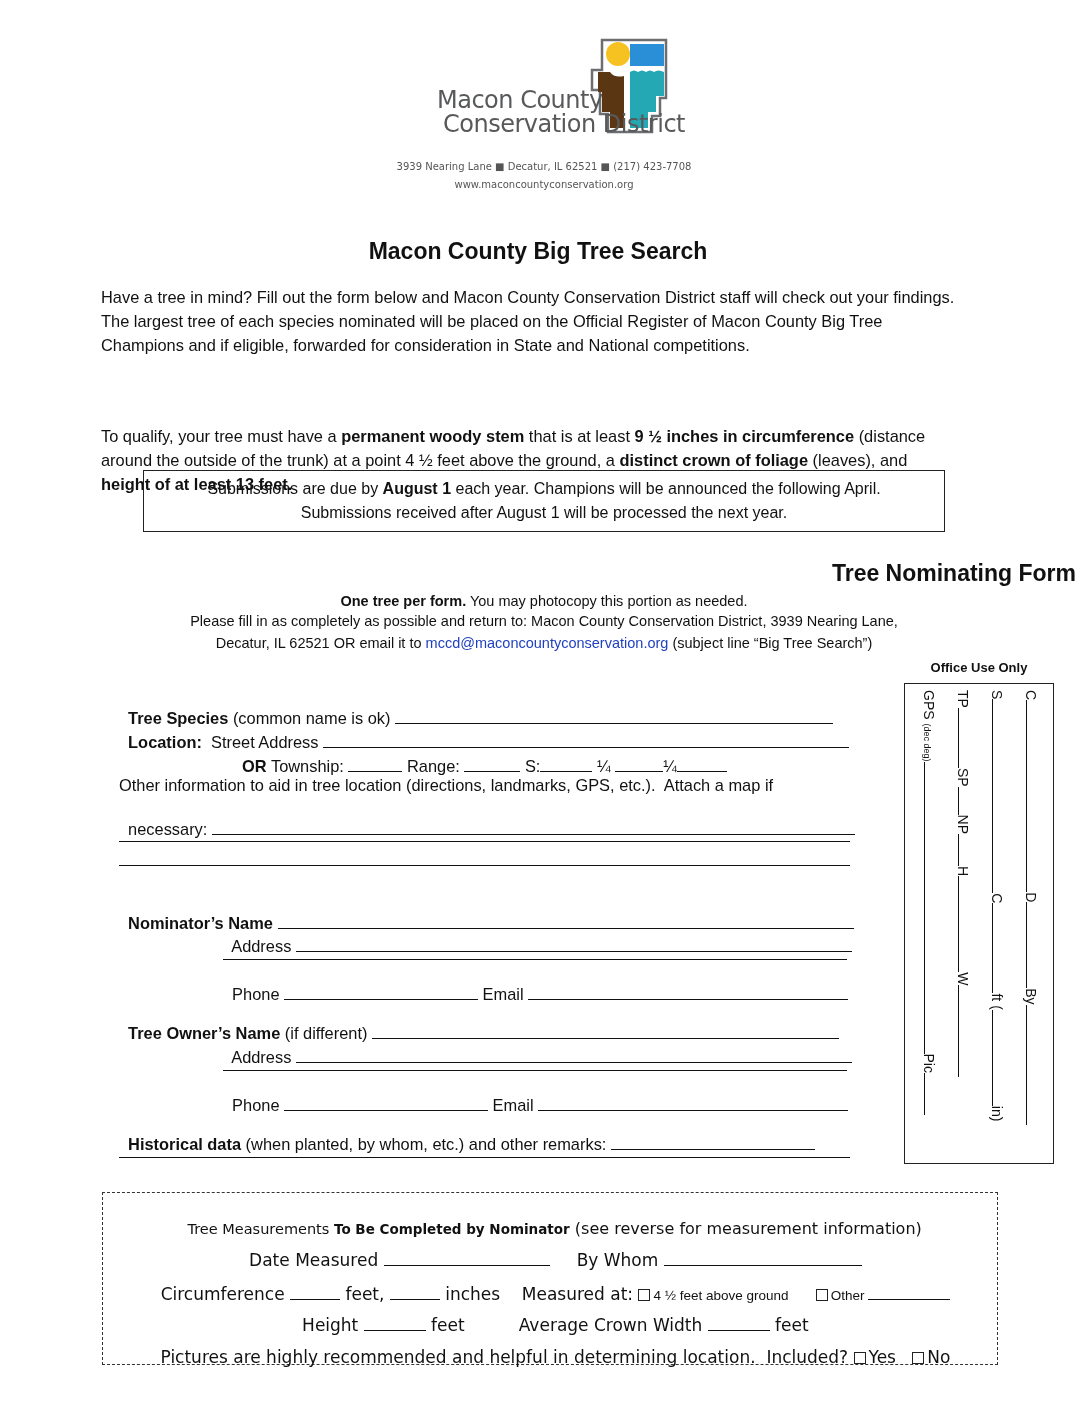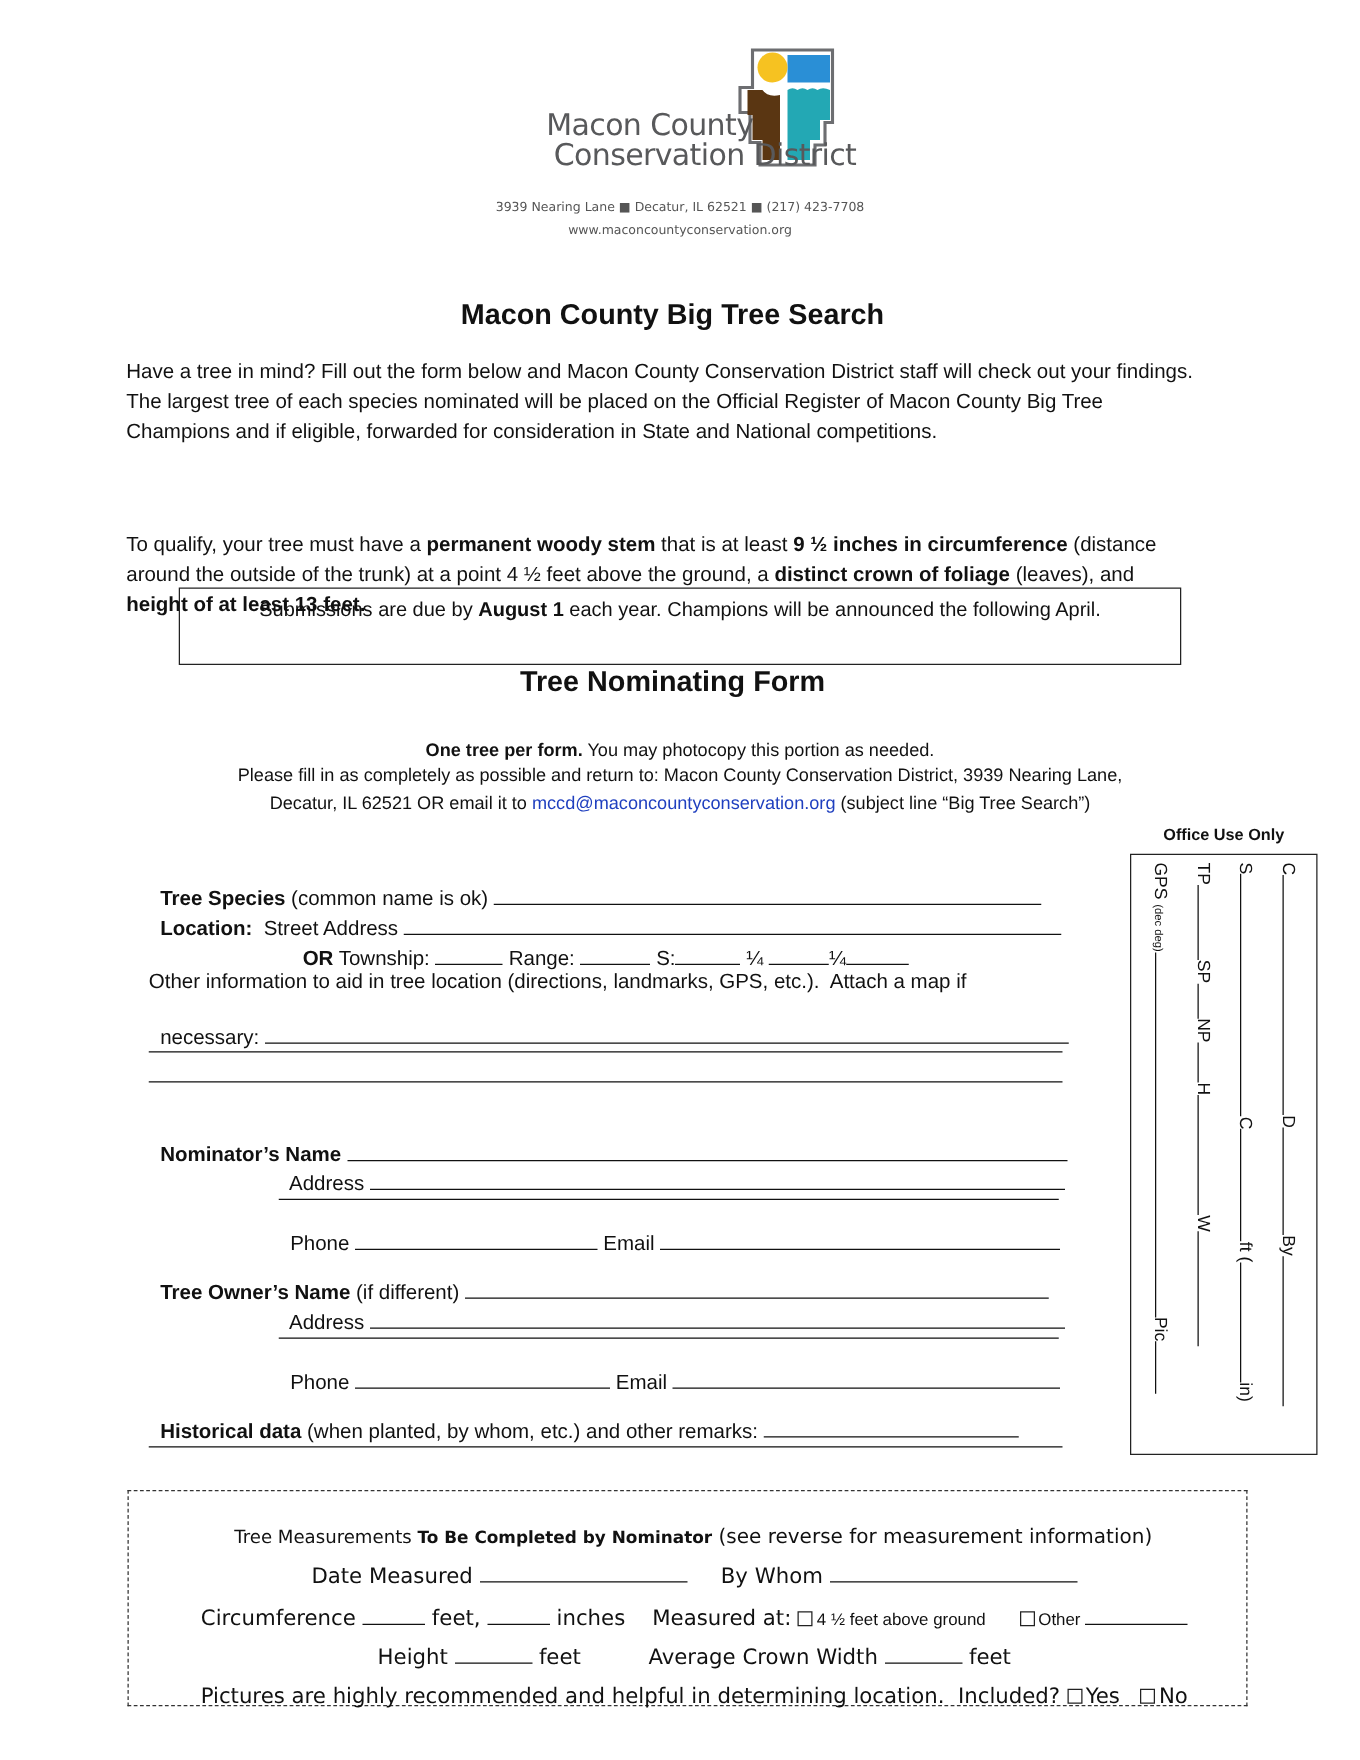--- a/index.html
+++ b/index.html
@@ -43,23 +43,24 @@
 <div class="abs logo-text" style="left:443px; top:110px; font-size:24px;">Conservation District</div>
 <div class="abs addr" style="top:161px;">3939 Nearing Lane ■ Decatur, IL 62521 ■ (217) 423-7708</div>
 <div class="abs addr" style="top:179px;">www.maconcountyconservation.org</div>
 
 <div class="abs title" style="top:238px;">Macon County Big Tree Search</div>
 <div class="abs para" style="top:285px;">Have a tree in mind?  Fill out the form below and Macon County Conservation District staff will check out your findings.  The largest tree of each species nominated will be placed on the Official Register of Macon County Big Tree Champions and if eligible, forwarded for consideration in State and National competitions.</div>
 <div class="abs para" id="qualify" style="top:380px;margin-top:44px;"><span>To qualify, your tree must have a </span><b>permanent woody stem</b><span> that is at least </span><b>9 ½ inches in circumference</b><span> (distance around the outside of the trunk) at a point 4 ½ feet above the ground, a </span><b>distinct crown of foliage</b><span> (leaves), and </span><b>height of at least 13 feet.</b></div>
 
 <div class="abs subbox">
   <div><span>Submissions are due by </span><b>August 1</b><span> each year.  Champions will be announced the following April.</span></div>
+  <div>Submissions received after August 1 will be processed the next year.</div>
 </div>
 
-<div class="abs title" style="top:532px;">Tree Nominating Form</div>
+<div class="abs title" style="top:560px;text-align:right;">Tree Nominating Form</div>
 <div class="abs center-line" style="top:593px;">
   <b>One tree per form.</b><span>  You may photocopy this portion as needed.</span>
 </div>
 <div class="abs center-line" style="top:613px;">Please fill in as completely as possible and return to: Macon County Conservation District, 3939 Nearing Lane,</div>
 <div class="abs center-line" style="top:635px;">
   <span>Decatur, IL 62521 OR email it to </span><span class="link">mccd@maconcountyconservation.org</span><span> (subject line “Big Tree Search”)</span>
 </div>
 
 <div class="abs form-row" style="top:689px;text-align:center;">
   <b>Tree Species</b><span> (common name is ok) </span><span class="blank" style="width:438px;"></span>

